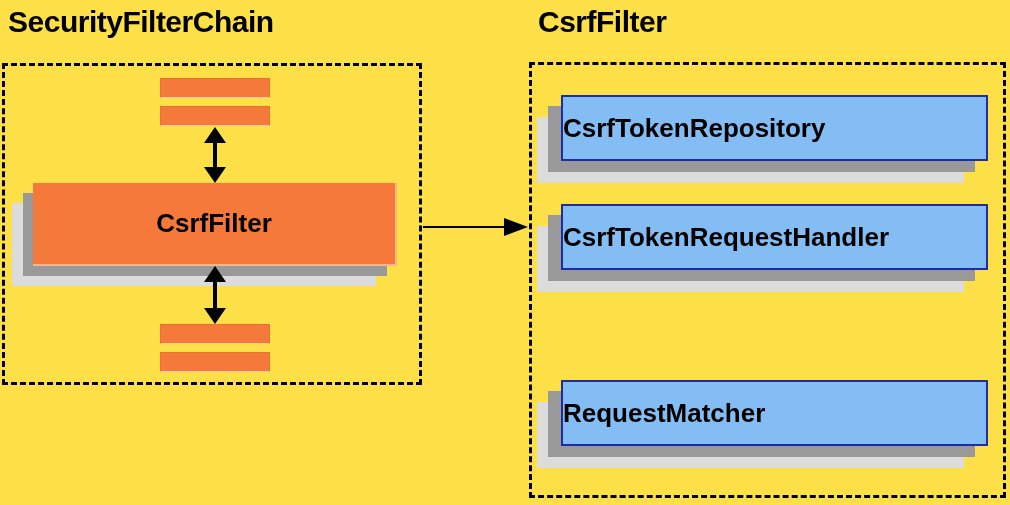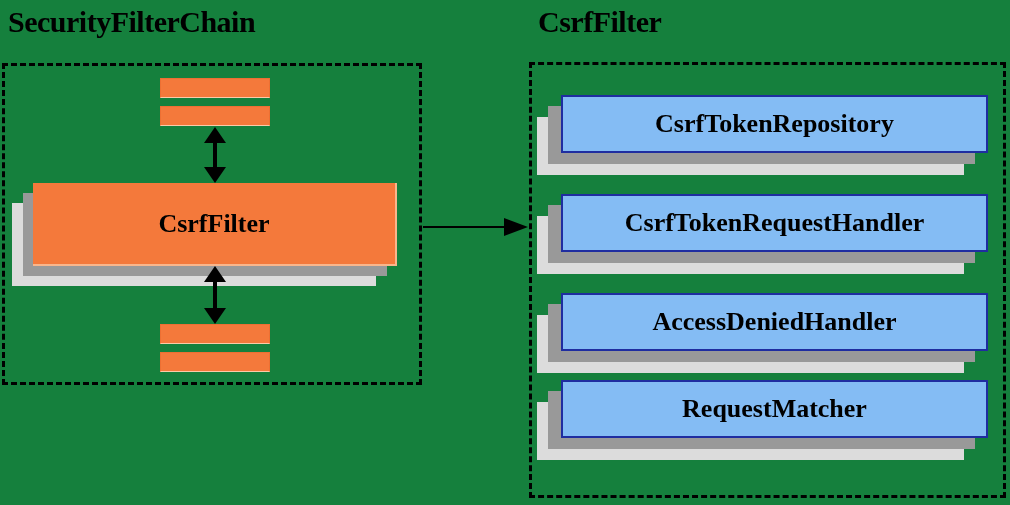--- a/index.html
+++ b/index.html
@@ -4,22 +4,22 @@
 <style>
   html, body {
     margin: 0;
     padding: 0;
     background: #ffffff;
   }
   #canvas {
     position: relative;
     width: 1010px;
     height: 505px;
-    background: #15803d;
-    font-family: Liberation Serif, serif;
+    background: #fde047;
+    font-family: Liberation Sans, sans-serif;
     overflow: hidden;
   }
 
   .panel-title {
     position: absolute;
     top: 5px;
     font-size: 30px;
     font-weight: bold;
     color: var(--color-text, #000);
     white-space: nowrap;
@@ -71,37 +71,37 @@
   #csrf-filter-node .node-label {
     font-size: 26px;
     font-weight: bold;
     color: var(--color-text, #000);
   }
 
   .component-box {
     position: absolute;
     left: 561px;
     width: 427px;
-    height: 58px;
+    height: 66px;
     background: var(--color-blue_fill, #84BCF4);
     border: 2px solid var(--color-blue_border, #1F2DA0);
     box-sizing: border-box;
     box-shadow: -13px 11px 0 var(--color-shadow_dark, #999),
                 -24px 22px 0 var(--color-shadow_light, #dcdcdc);
     display: flex;
     align-items: center;
-    justify-content: center;
+    justify-content: flex-start;
   }
   .component-box .component-label {
     font-size: 26px;
     font-weight: bold;
     color: var(--color-text, #000);
   }
   #component-0 { top: 95px;  }
-  #component-1 { top: 194px; }
+  #component-1 { top: 204px; }
   #component-2 { top: 293px; }
   #component-3 { top: 380px; }
 
   
   .varrow {
     position: absolute;
     left: 204px;
     width: 22px;
   }
   #varrow-top    { top: 127px; height: 56px; }
@@ -196,21 +196,18 @@
   <div id="right-dashed-box" class="dashed-box"></div>
 
   <div id="component-0" class="component-box">
     <span class="component-label">CsrfTokenRepository</span>
   </div>
 
   <div id="component-1" class="component-box">
     <span class="component-label">CsrfTokenRequestHandler</span>
   </div>
 
-  <div id="component-2" class="component-box">
-    <span class="component-label">AccessDeniedHandler</span>
-  </div>
 
   <div id="component-3" class="component-box">
     <span class="component-label">RequestMatcher</span>
   </div>
 
 </div>
 
 </body></html>

